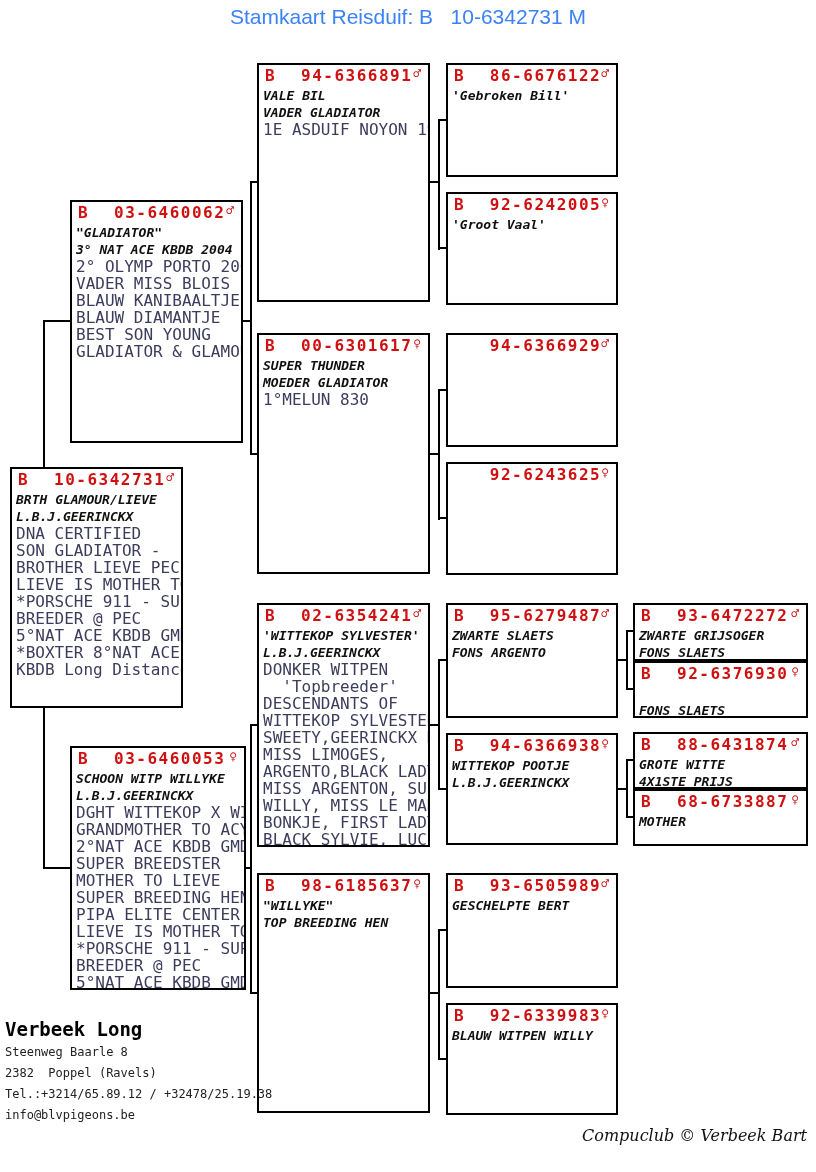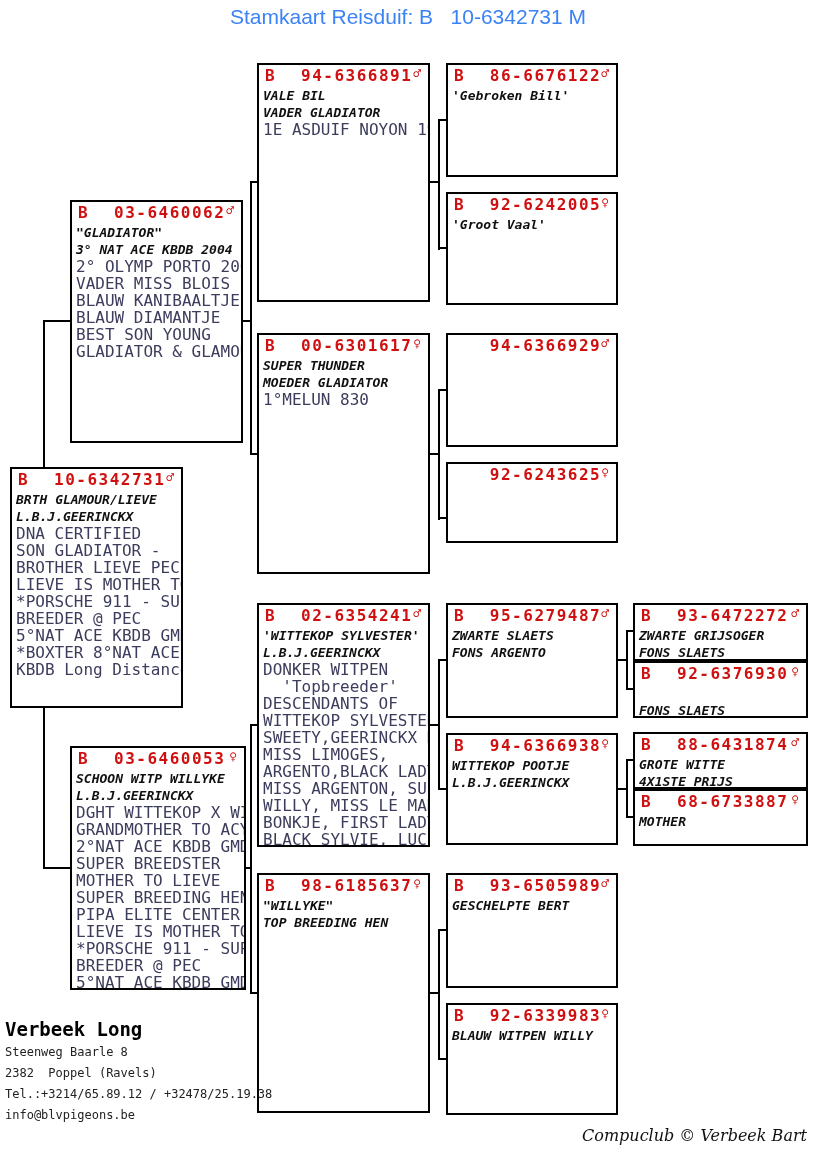--- a/index.html
+++ b/index.html
@@ -158,21 +158,21 @@
 </div>
 
 <div class="pbox" style="left:446px;top:333px;width:172px;height:114px;">
   <div class="hdr">
     <span class="country"></span>
     <span class="ring">94-6366929</span>
     <span class="sym">♂</span>
   </div>
 </div>
 
-<div class="pbox" style="left:446px;top:462px;width:172px;height:81px;">
+<div class="pbox" style="left:446px;top:462px;width:172px;height:113px;">
   <div class="hdr">
     <span class="country"></span>
     <span class="ring">92-6243625</span>
     <span class="sym">♀</span>
   </div>
 </div>
 
 <div class="pbox" style="left:446px;top:603px;width:172px;height:115px;">
   <div class="hdr">
     <span class="country">B</span>

